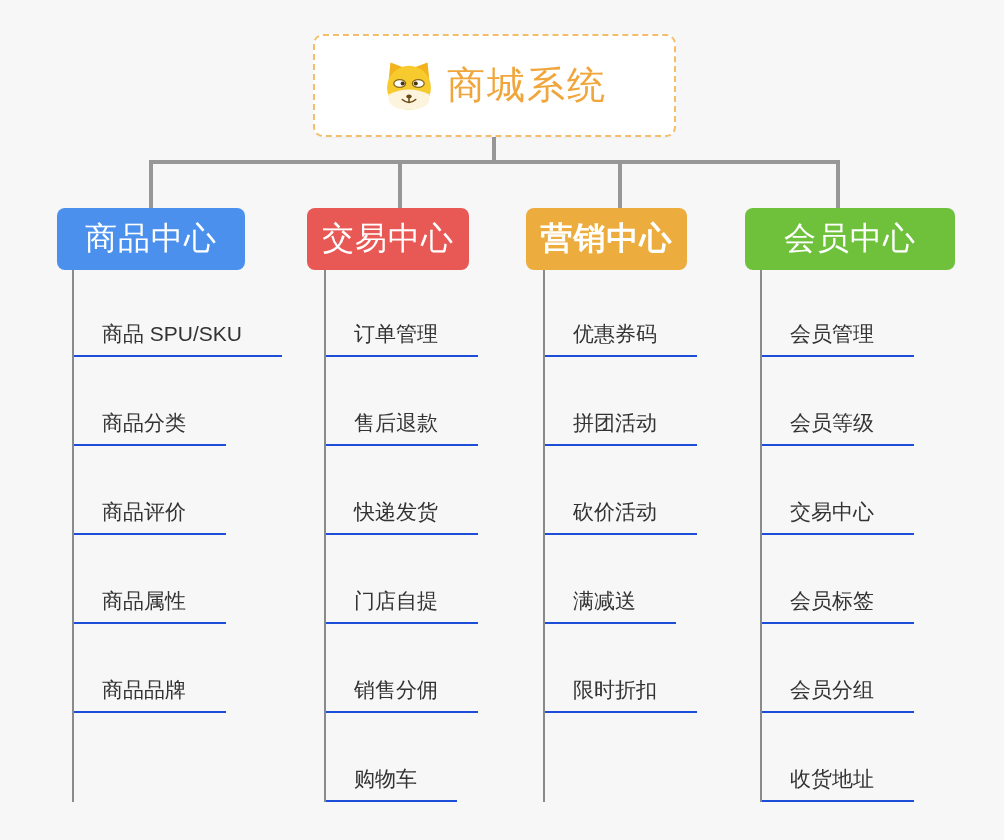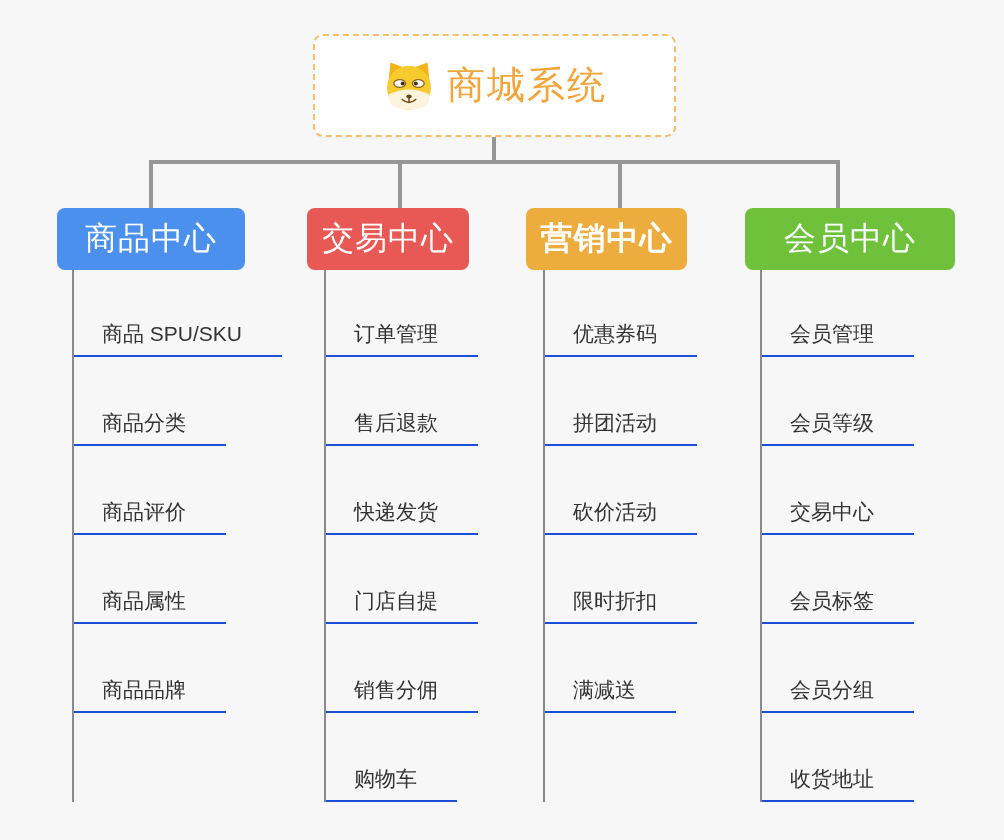--- a/index.html
+++ b/index.html
@@ -115,22 +115,22 @@
     <div class="item"><span>快递发货</span></div>
     <div class="item"><span>门店自提</span></div>
     <div class="item"><span>销售分佣</span></div>
     <div class="item"><span>购物车</span></div>
   </div>
 
   <div class="col col-2">
     <div class="item"><span>优惠券码</span></div>
     <div class="item"><span>拼团活动</span></div>
     <div class="item"><span>砍价活动</span></div>
+    <div class="item"><span>满减送</span></div>
     <div class="item"><span>限时折扣</span></div>
-    <div class="item"><span>满减送</span></div>
   </div>
 
   <div class="col col-3">
     <div class="item"><span>会员管理</span></div>
     <div class="item"><span>会员等级</span></div>
     <div class="item"><span>交易中心</span></div>
     <div class="item"><span>会员标签</span></div>
     <div class="item"><span>会员分组</span></div>
     <div class="item"><span>收货地址</span></div>
   </div>

